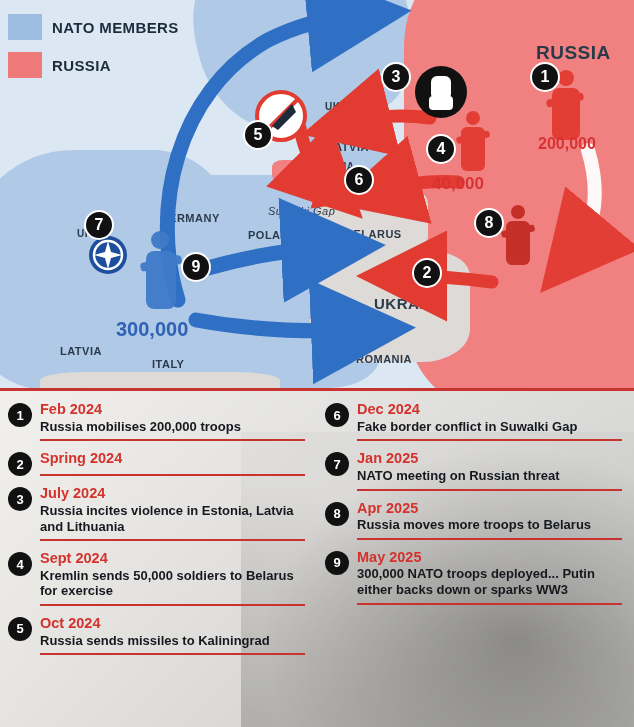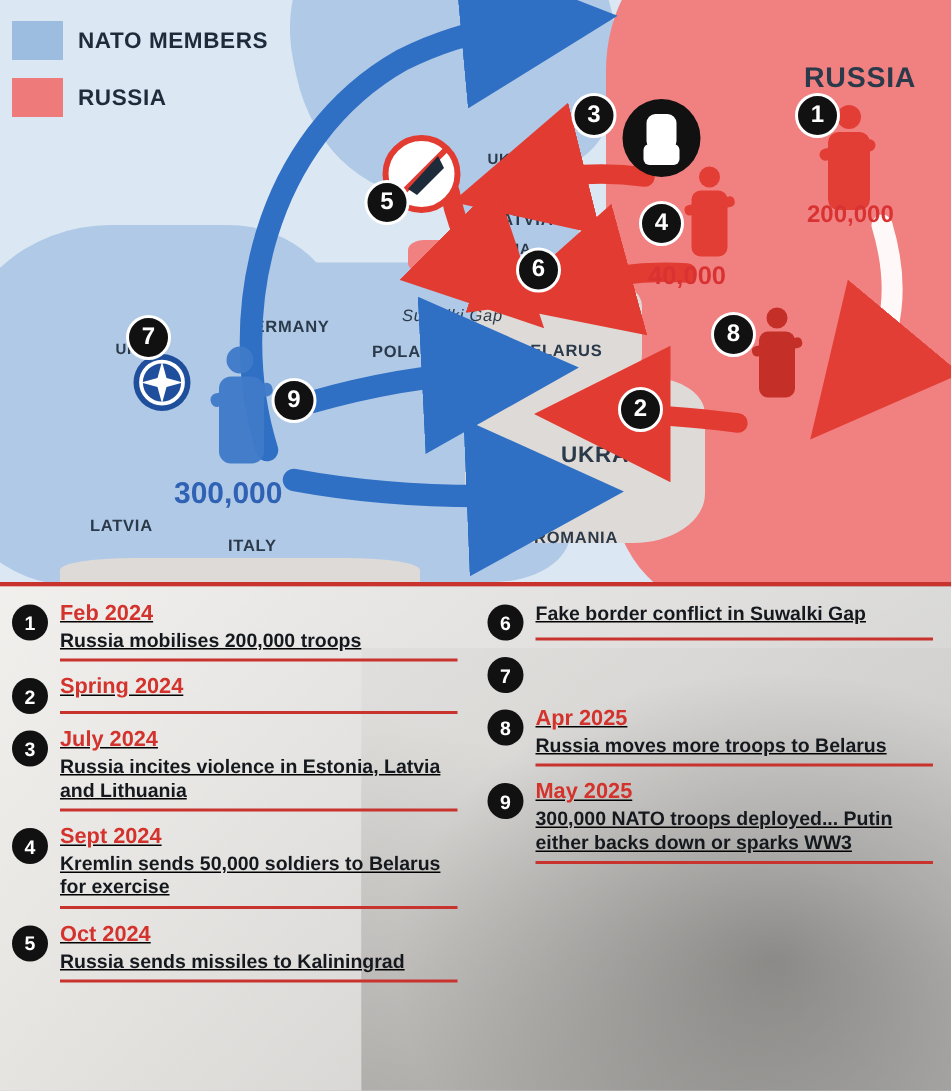--- a/index.html
+++ b/index.html
@@ -154,21 +154,20 @@
     display: flex;
     align-items: center;
     justify-content: center;
     margin-right: 8px;
     margin-top: 2px;
   }
   .tl-body {
     flex: 1 1 auto;
     border-bottom: 2px solid #c9332e;
     padding-bottom: 5px;
-    text-decoration: underline;
   }
   .tl-date {
     color: #d4322c;
     font-weight: bold;
     font-size: 14.5px;
     line-height: 1.15;
     margin-bottom: 1px;
   }
   .tl-text {
     color: #15191e;
@@ -349,25 +348,30 @@
           <div class="tl-date">Oct 2024</div>
           <div class="tl-text">Russia sends missiles to Kaliningrad</div>
         </div>
       </div>
     </div>
 
     <div class="tl-col">
       <div class="tl-item">
         <div class="tl-badge">6</div>
         <div class="tl-body">
+          <div class="tl-date">Dec 2024</div>
           <div class="tl-text">Fake border conflict in Suwalki Gap</div>
         </div>
       </div>
       <div class="tl-item">
         <div class="tl-badge">7</div>
+        <div class="tl-body">
+          <div class="tl-date">Jan 2025</div>
+          <div class="tl-text">NATO meeting on Russian threat</div>
+        </div>
       </div>
       <div class="tl-item">
         <div class="tl-badge">8</div>
         <div class="tl-body">
           <div class="tl-date">Apr 2025</div>
           <div class="tl-text">Russia moves more troops to Belarus</div>
         </div>
       </div>
       <div class="tl-item">
         <div class="tl-badge">9</div>

